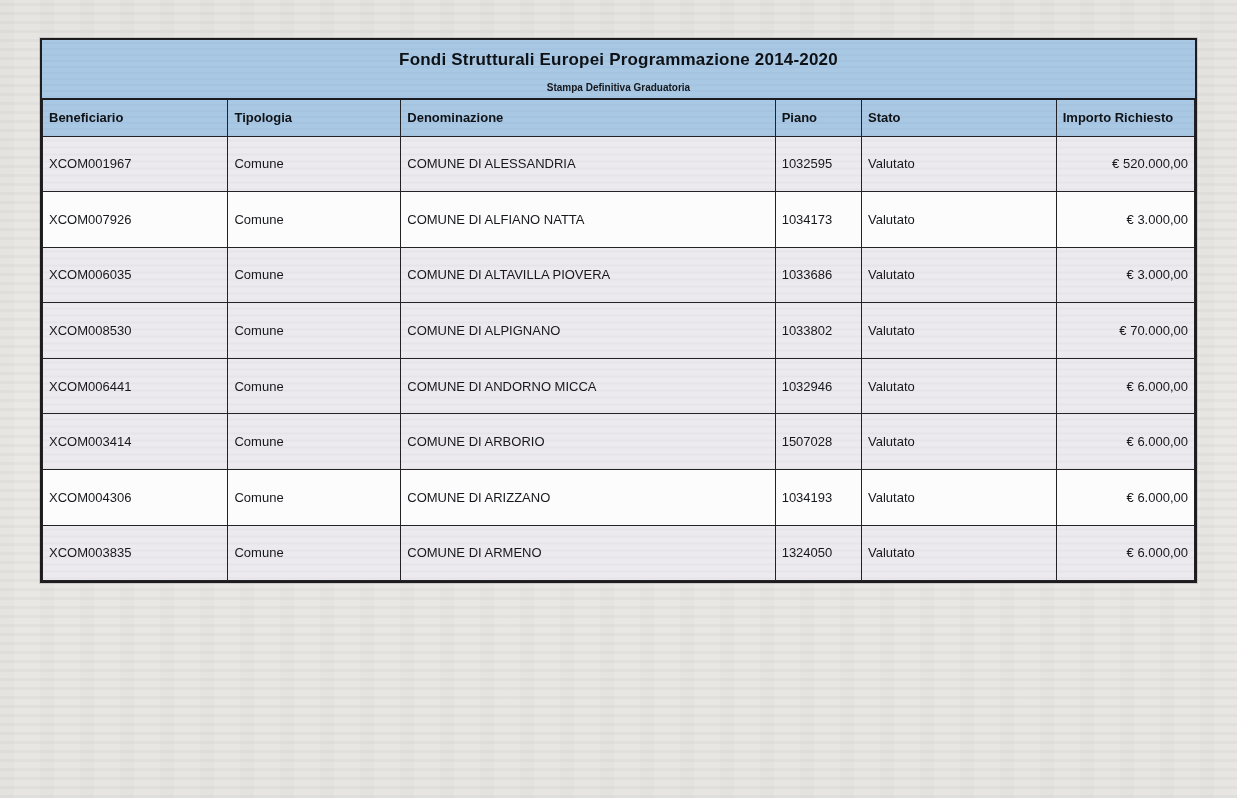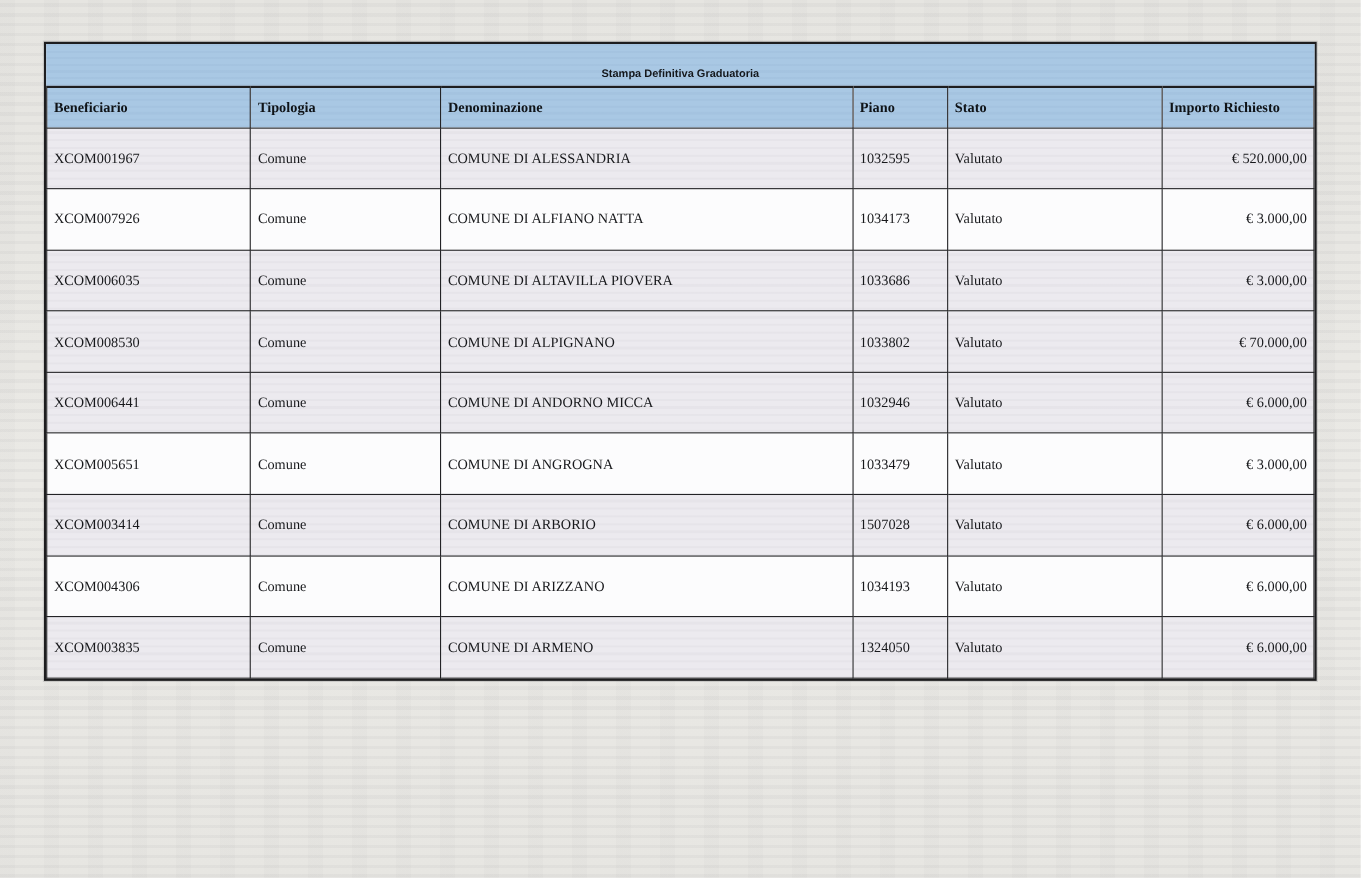--- a/index.html
+++ b/index.html
@@ -38,21 +38,20 @@
     font-weight:bold;
     color:#14171b;
     margin-top:12px;
   }
   table.results {
     width:100%;
     border-collapse:collapse;
     table-layout:fixed;
     font-size:13px;
     color:#17181b;
-    font-family:Liberation Serif, serif;
   }
   table.results th, table.results td {
     border:1.6px solid #232326;
     padding:0 6px;
     overflow:hidden;
     white-space:nowrap;
     vertical-align:middle;
   }
   table.results thead th {
     background:#a9c8e4;
@@ -78,20 +77,21 @@
   .col-4 { width:16.9%; }
   .col-5 { width:12.0%; }
   thead th.col-2 { text-align:center; }
   thead th.col-5, tbody td.col-5 { text-align:right; }
 </style>
 </head>
 <body>
 
 <div class="doc-table-wrap">
   <div class="title-band">
+    <div class="doc-title">Fondi Strutturali Europei Programmazione 2014-2020</div>
     <div class="doc-subtitle">Stampa Definitiva Graduatoria</div>
   </div>
   <table class="results">
     <thead>
       <tr>
           <th class="col-0">Beneficiario</th>
           <th class="col-1">Tipologia</th>
           <th class="col-2">Denominazione</th>
           <th class="col-3">Piano</th>
           <th class="col-4">Stato</th>
@@ -132,28 +132,20 @@
           <td class="col-5">€ 70.000,00</td>
         </tr>
         <tr class="stripe">
           <td class="col-0">XCOM006441</td>
           <td class="col-1">Comune</td>
           <td class="col-2">COMUNE DI ANDORNO MICCA</td>
           <td class="col-3">1032946</td>
           <td class="col-4">Valutato</td>
           <td class="col-5">€ 6.000,00</td>
         </tr>
-        <tr>
-          <td class="col-0">XCOM005651</td>
-          <td class="col-1">Comune</td>
-          <td class="col-2">COMUNE DI ANGROGNA</td>
-          <td class="col-3">1033479</td>
-          <td class="col-4">Valutato</td>
-          <td class="col-5">€ 3.000,00</td>
-        </tr>
         <tr class="stripe">
           <td class="col-0">XCOM003414</td>
           <td class="col-1">Comune</td>
           <td class="col-2">COMUNE DI ARBORIO</td>
           <td class="col-3">1507028</td>
           <td class="col-4">Valutato</td>
           <td class="col-5">€ 6.000,00</td>
         </tr>
         <tr>
           <td class="col-0">XCOM004306</td>

